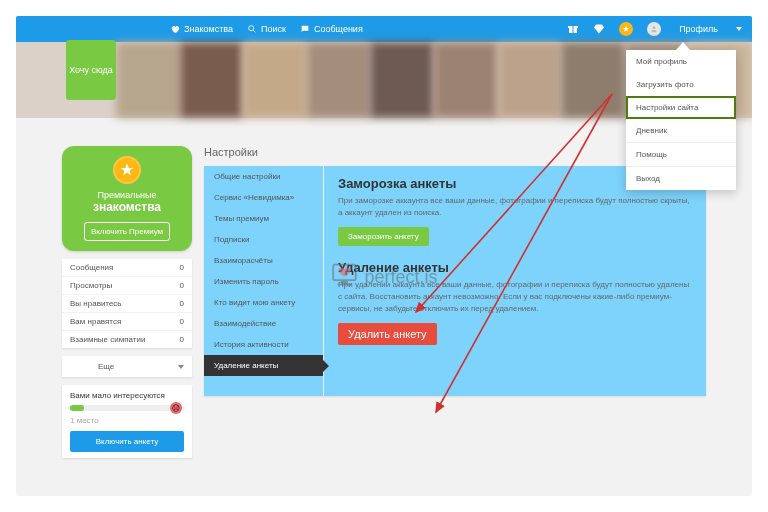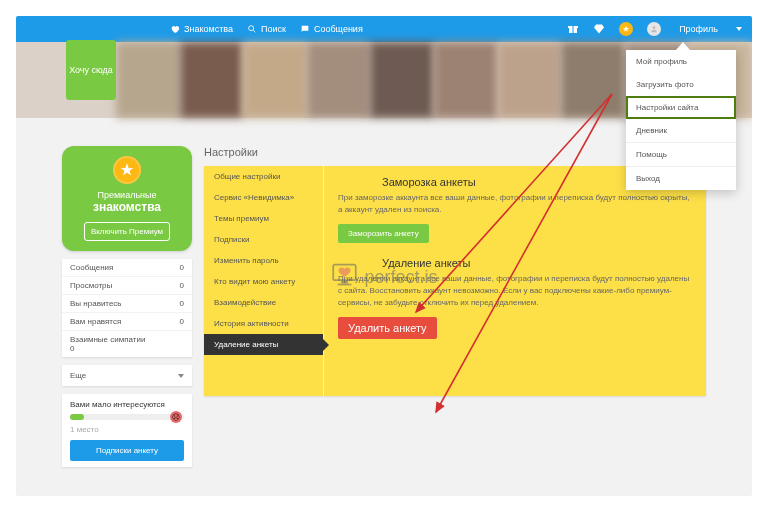--- a/index.html
+++ b/index.html
@@ -30,38 +30,38 @@
   .main { display: flex; gap: 12px; padding: 28px 46px 10px; }
 
   .sidebar { width: 130px; display: flex; flex-direction: column; gap: 8px; }
   .premium-box { background: #7ac943; border-radius: 12px; padding: 10px; text-align: center; color: #fff; box-shadow: 0 1px 3px rgba(0,0,0,.15); }
   .premium-star { width: 28px; height: 28px; border-radius: 50%; background: #fdb813; margin: 0 auto 6px; display: flex; align-items: center; justify-content: center; box-shadow: inset 0 0 0 2px #fff3; }
   .premium-box h3 { font-size: 9px; font-weight: normal; }
   .premium-box h2 { font-size: 12px; font-weight: bold; margin-bottom: 6px; }
   .btn-outline { border: 1px solid #fff; border-radius: 3px; padding: 4px 6px; font-size: 8px; display: inline-block; cursor: pointer; }
   .stat-box { background: #fff; box-shadow: 0 1px 2px rgba(0,0,0,.1); }
   .stat-row { display: flex; justify-content: space-between; padding: 4px 8px; font-size: 8px; color: #555; border-bottom: 1px solid #f2f2f2; }
-  .stat-row:last-child { border-bottom: none; flex-direction: column; }
-  .more-row { padding: 6px 8px; font-size: 8px; color: #555; display: flex; justify-content: space-between; align-items: center; }
+  .stat-row:last-child { border-bottom: none; }
+  .more-row { padding: 6px 8px; font-size: 8px; color: #555; display: flex; justify-content: space-between; align-items: center; margin-left: 28px; }
   .chev { width: 0; height: 0; border-left: 3px solid transparent; border-right: 3px solid transparent; border-top: 4px solid #888; }
   .interest-box { background: #fff; box-shadow: 0 1px 2px rgba(0,0,0,.1); padding: 6px 8px; font-size: 8px; }
   .interest-bar { height: 6px; background: #eee; border-radius: 3px; margin: 5px 0; position: relative; }
   .interest-fill { width: 12%; height: 100%; background: #7ac943; border-radius: 3px; }
   .sad-face { position: absolute; right: 2px; top: -3px; width: 12px; height: 12px; border-radius: 50%; background: #e86c6c; display:flex; align-items:center; justify-content:center; font-size:8px; }
   .btn-blue { background: #1e9be8; color: #fff; font-size: 8px; padding: 6px 0; text-align: center; border-radius: 2px; margin-top: 6px; cursor: pointer; }
 
   .content { flex: 1; }
   .content h1 { font-size: 11px; color: #666; font-weight: normal; margin-bottom: 8px; }
-  .panel { background: #fde047; box-shadow: 0 1px 2px rgba(0,0,0,.1); display: flex; min-height: 230px; }
+  .panel { background: #7dd3fc; box-shadow: 0 1px 2px rgba(0,0,0,.1); display: flex; min-height: 230px; }
   .settings-nav { width: 120px; border-right: 1px solid #eee; }
   .settings-nav-item { padding: 6px 10px; font-size: 8px; color: #555; cursor: pointer; }
   .settings-nav-item.active { background: #333; color: #fff; position: relative; }
   .settings-nav-item.active::after { content: ""; position: absolute; right: -6px; top: 50%; transform: translateY(-50%); border-top: 6px solid transparent; border-bottom: 6px solid transparent; border-left: 6px solid #333; }
   .settings-body { flex: 1; padding: 10px 14px; font-size: 8px; color: #666; }
-  .settings-body h3 { font-size: 11px; color: #333; font-weight: normal; margin-bottom: 4px; margin-left: 44px; }
+  .settings-body h3 { font-size: 13px; color: #333; font-weight: bold; margin-bottom: 4px; }
   .settings-body p { line-height: 12px; margin-bottom: 8px; }
   .btn-green { background: #7ac943; color: #fff; font-size: 8px; padding: 5px 10px; border-radius: 2px; display: inline-block; cursor: pointer; margin-bottom: 14px; }
   .btn-red { background: #e74c3c; color: #fff; font-size: 11px; padding: 5px 10px; border-radius: 2px; display: inline-block; cursor: pointer; }
 
   .watermark { position: absolute; left: 50%; top: 54%; transform: translate(-50%,-50%); opacity: .55; display: flex; align-items: flex-end; gap: 6px; pointer-events: none; z-index: 30; }
   .watermark span { font-size: 18px; color: #666; font-weight: 500; }
 
   svg.arrows { position: absolute; inset: 0; pointer-events: none; z-index: 25; }
 </style>
 </head>
@@ -189,32 +189,33 @@
         </div>
       </div>
 
       <div class="interest-box">
         <div style="font-weight:normal;color:#333">Вами мало интересуются</div>
         <div class="interest-bar">
           <div class="interest-fill"></div>
           <div class="sad-face">☹</div>
         </div>
         <div style="color:#aaa">1 место</div>
-        <div class="btn-blue">Подписки анкету</div>
+        <div class="btn-blue">Включить анкету</div>
       </div>
     </div>
 
     <div class="content">
       <h1>Настройки</h1>
       <div class="panel">
         <div class="settings-nav" id="settings-nav">
             <div class="settings-nav-item">Общие настройки</div>
             <div class="settings-nav-item">Сервис «Невидимка»</div>
             <div class="settings-nav-item">Темы премиум</div>
             <div class="settings-nav-item">Подписки</div>
+            <div class="settings-nav-item">Взаиморасчёты</div>
             <div class="settings-nav-item">Изменить пароль</div>
             <div class="settings-nav-item">Кто видит мою анкету</div>
             <div class="settings-nav-item">Взаимодействие</div>
             <div class="settings-nav-item">История активности</div>
             <div class="settings-nav-item active">Удаление анкеты</div>
           </div>
         <div class="settings-body">
           <h3>Заморозка анкеты</h3>
           <p>При заморозке аккаунта все ваши данные, фотографии и переписка будут полностью скрыты, а аккаунт удален из поиска.</p>
           <div class="btn-green">Заморозить анкету</div>

